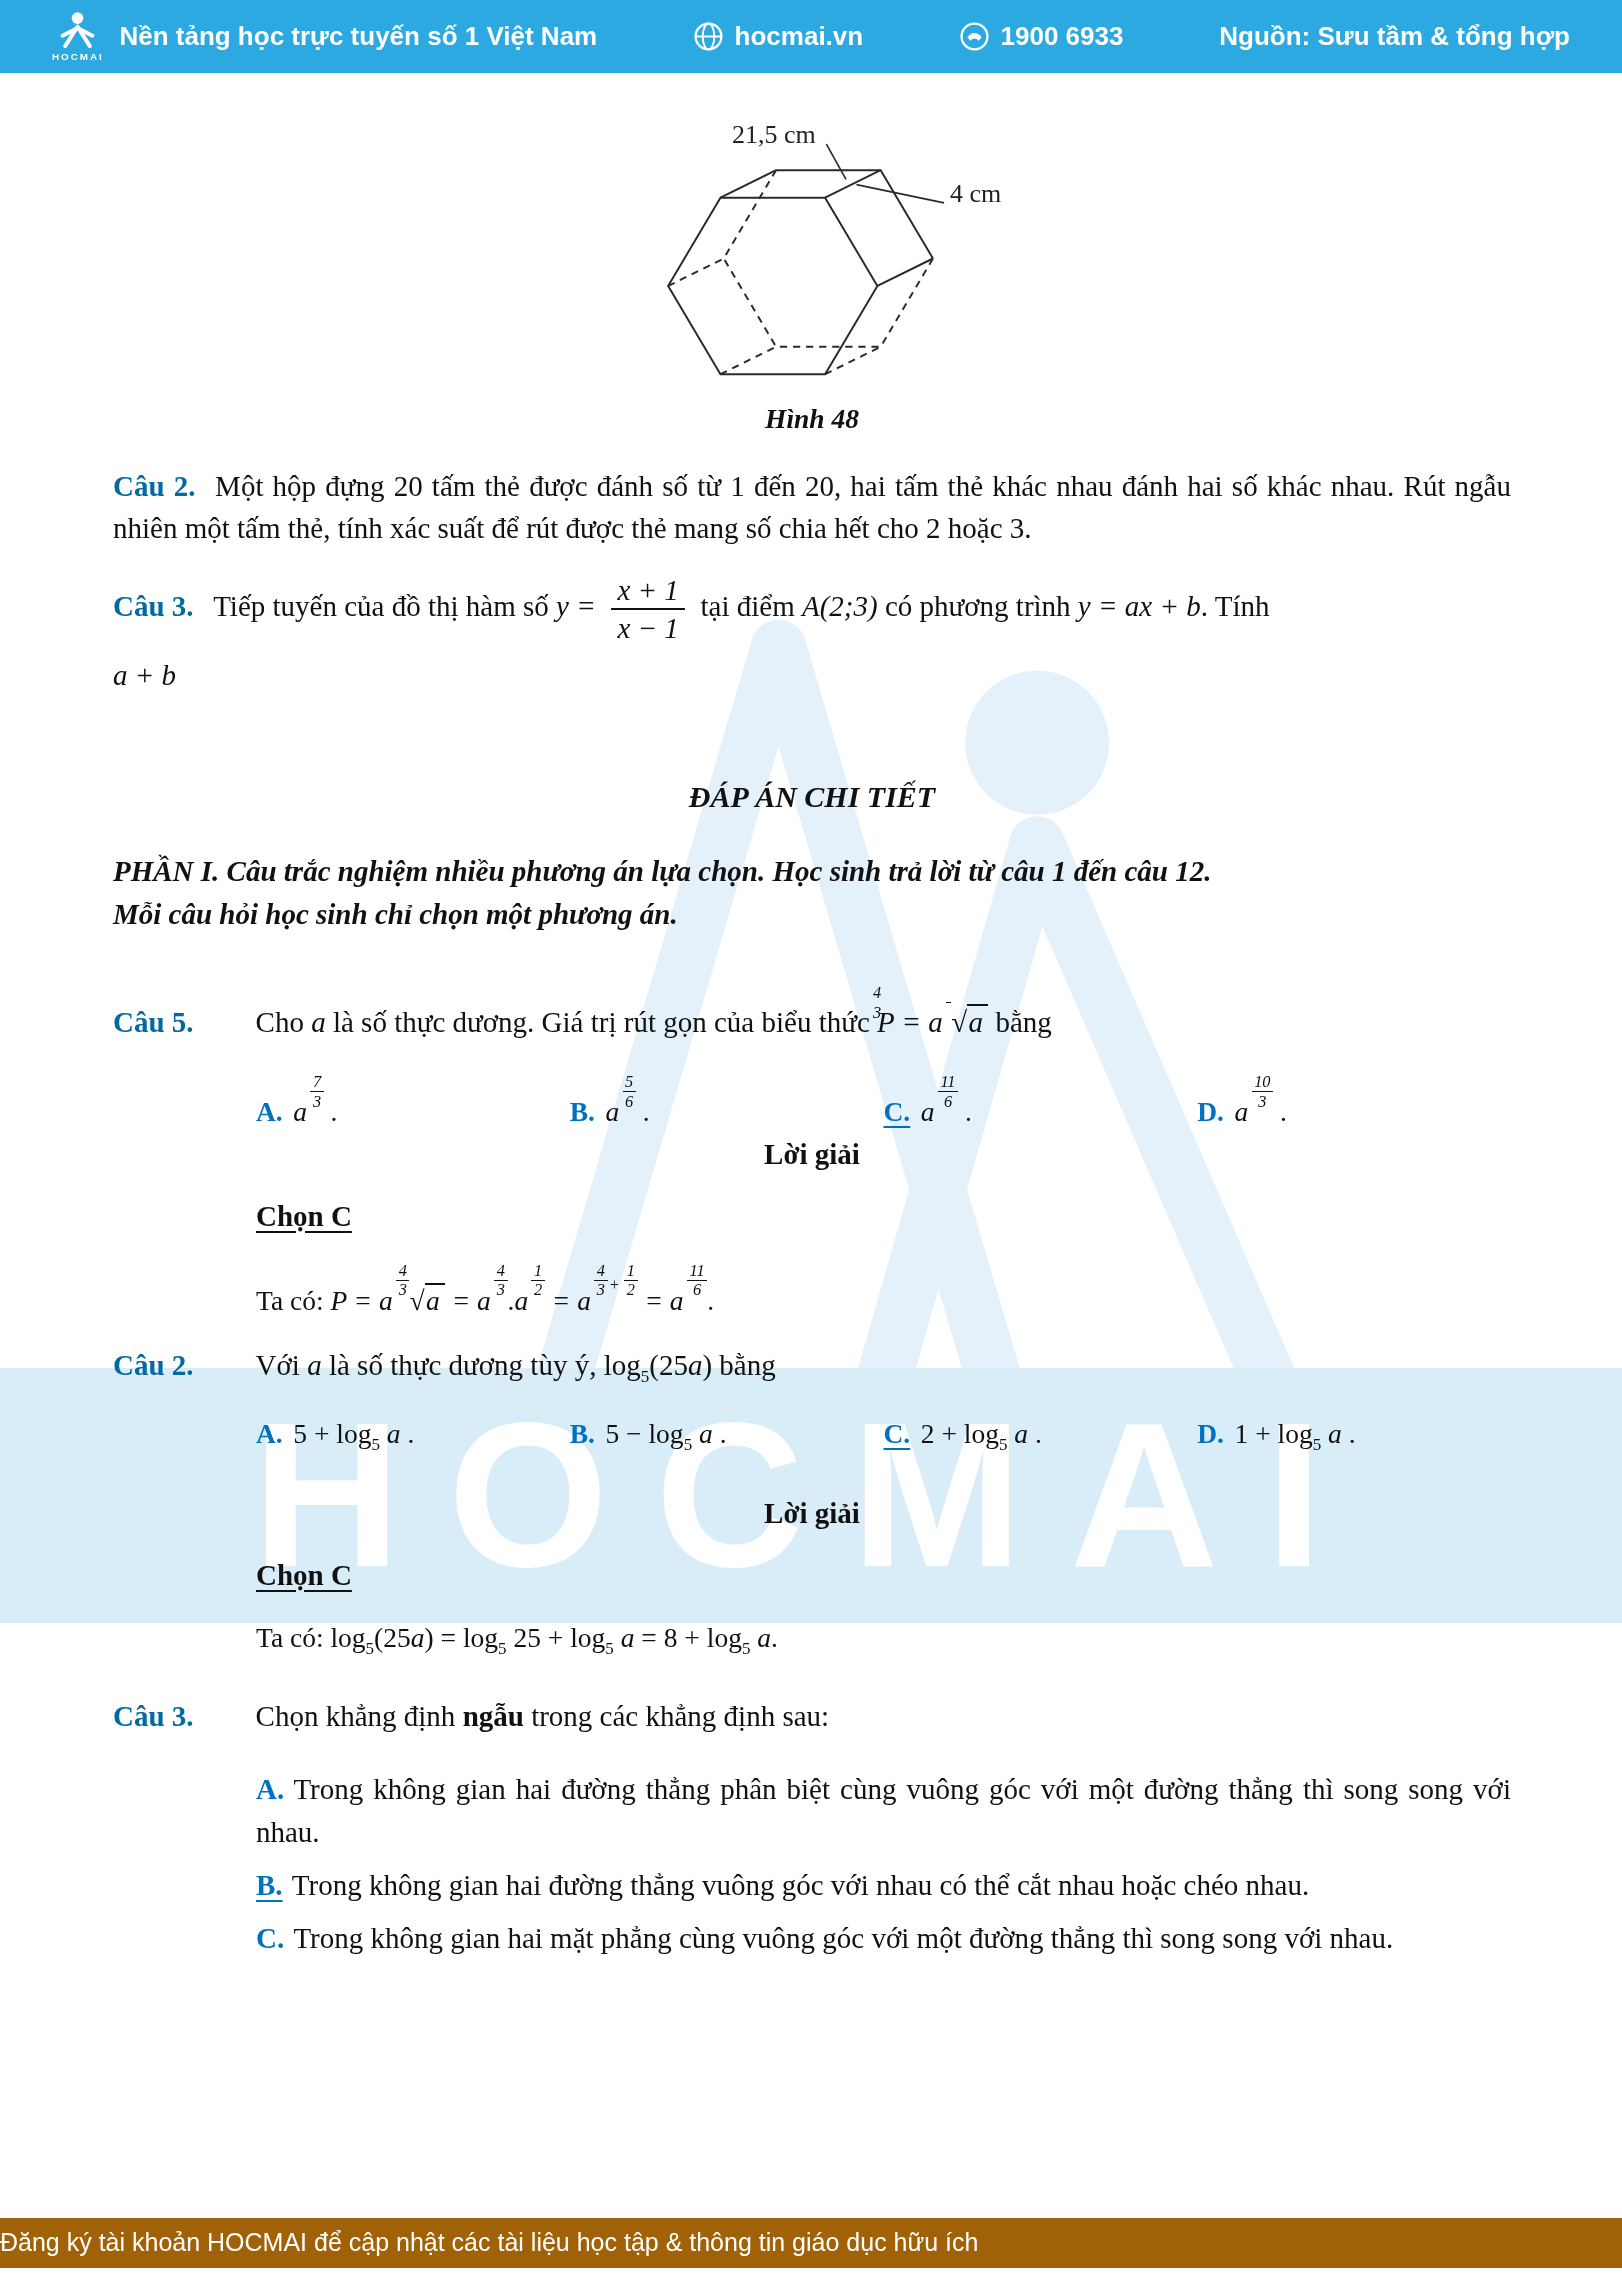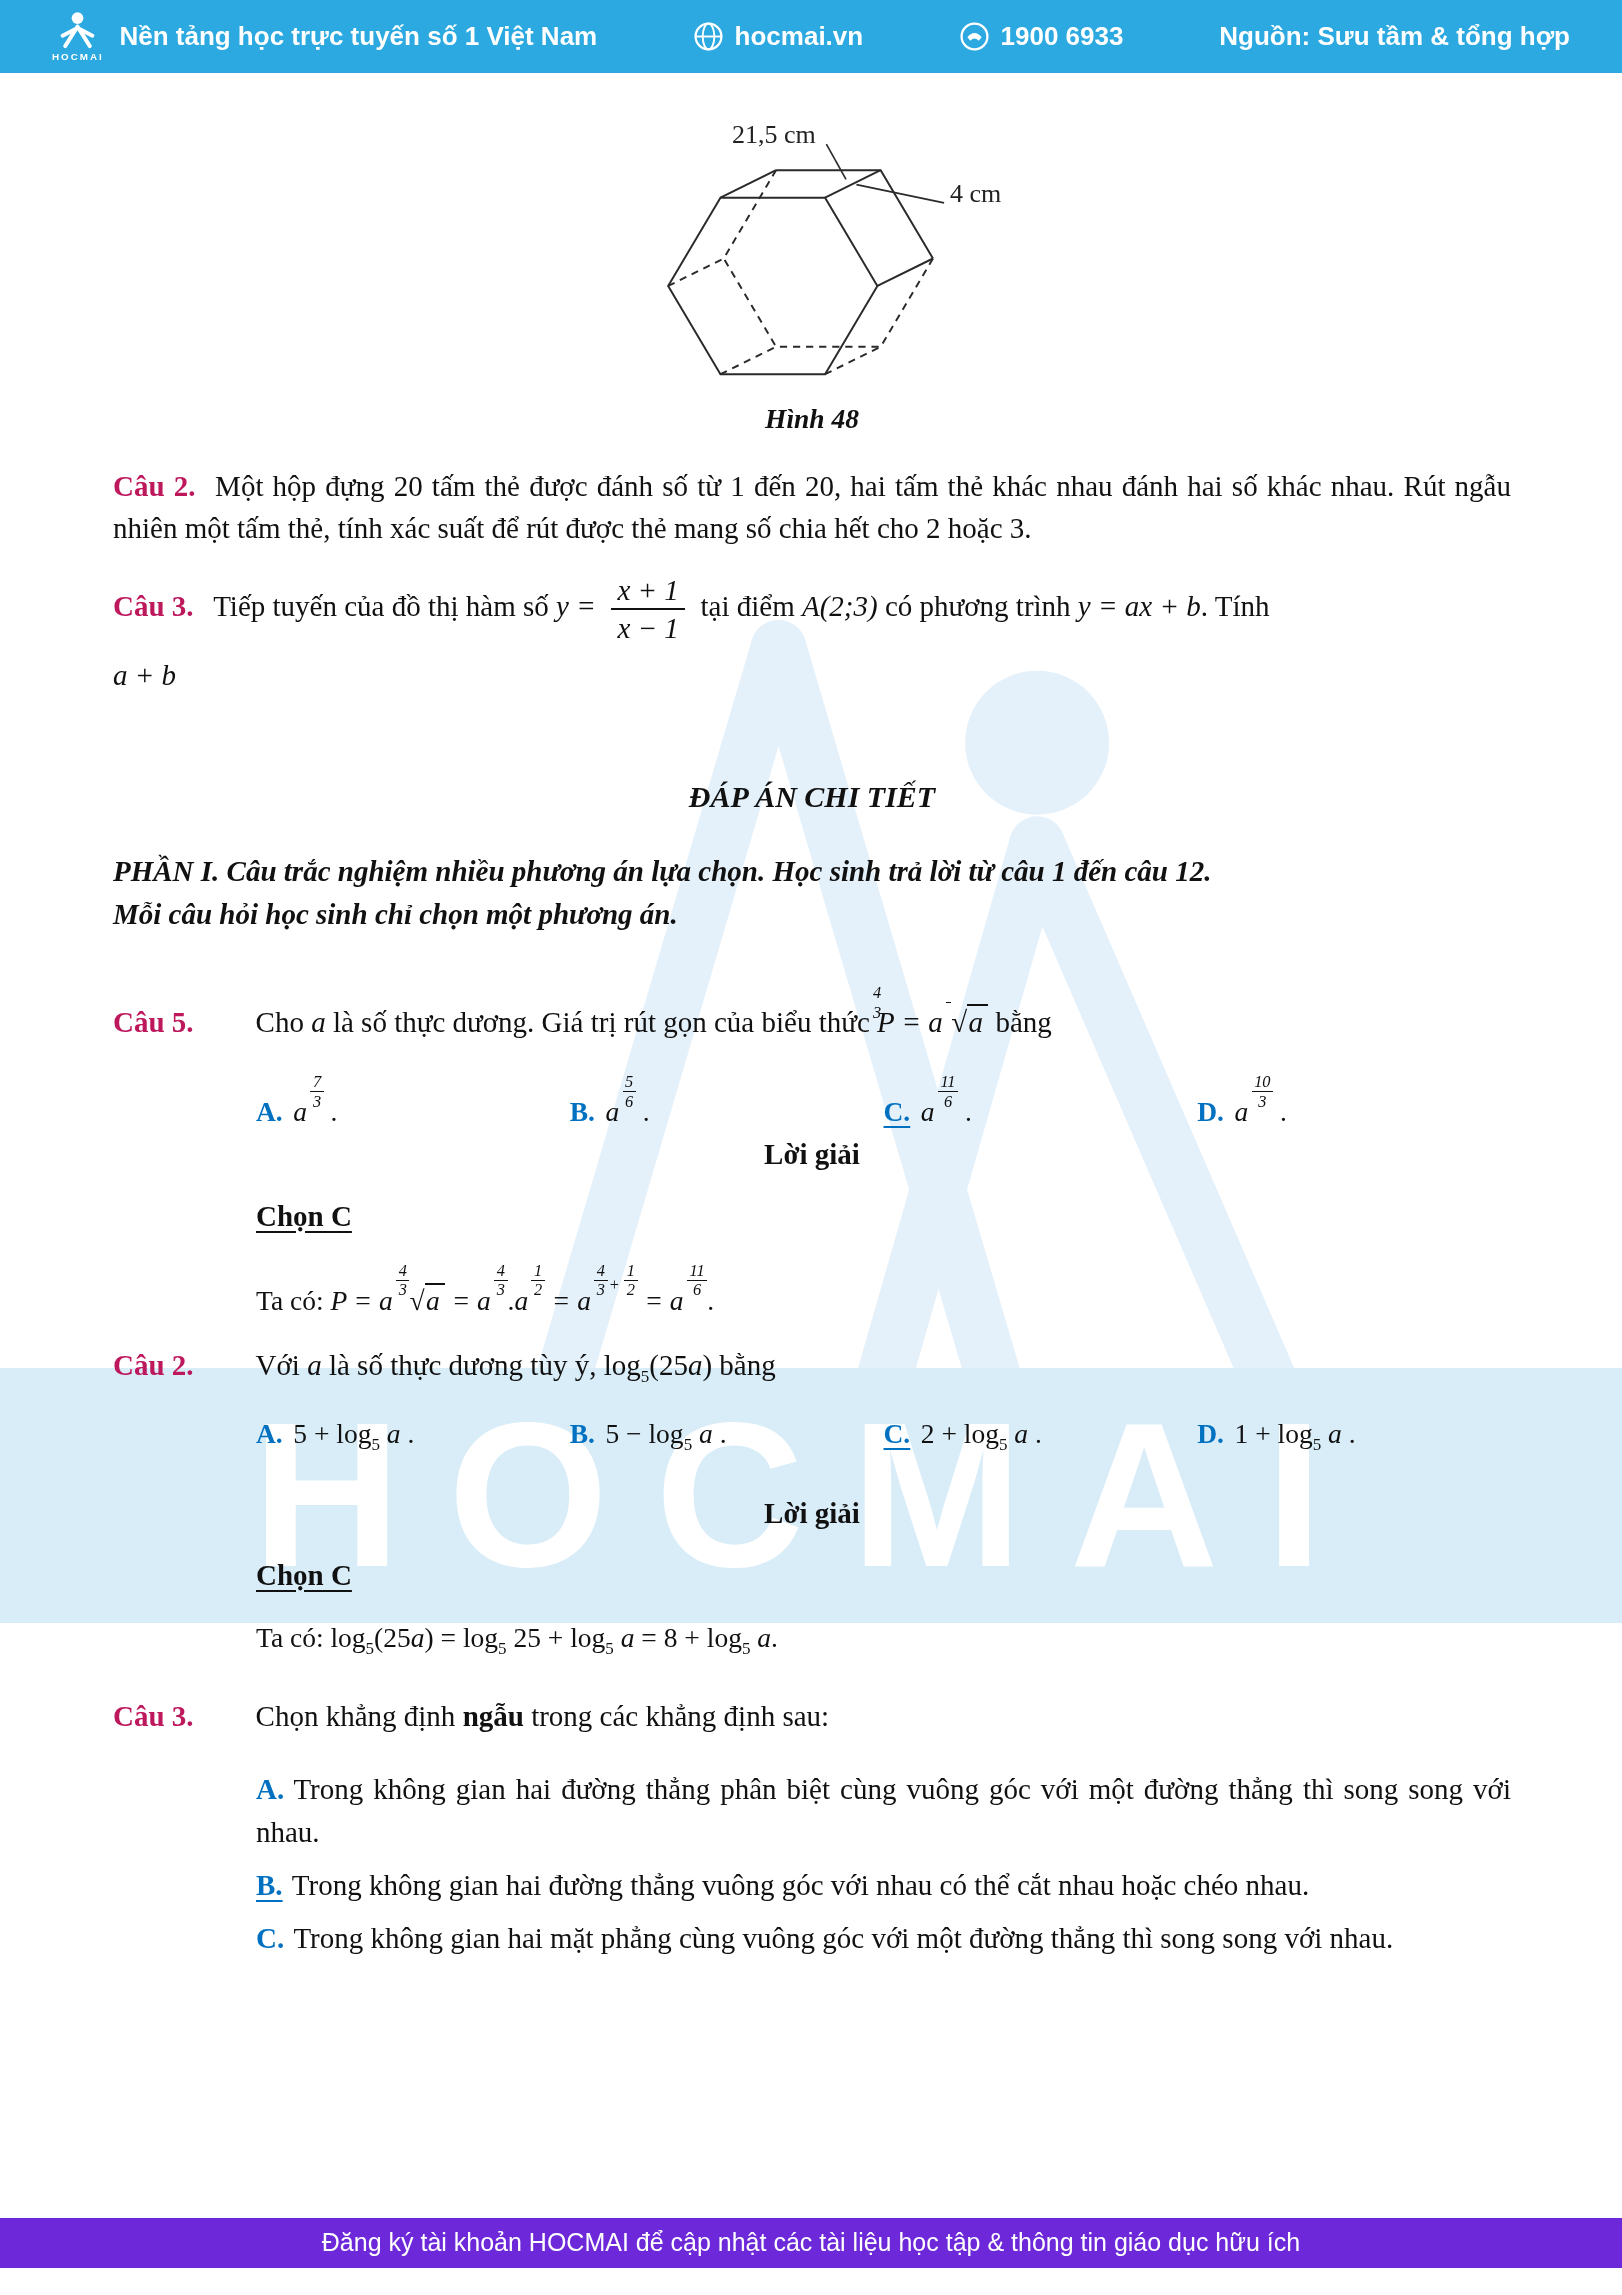--- a/index.html
+++ b/index.html
@@ -8,22 +8,22 @@
 
   
   .topbar{position:absolute;top:0;left:0;right:0;height:73px;background:#2ba9e0;z-index:3;
           display:flex;align-items:center;justify-content:space-between;
           padding:0 52px;box-sizing:border-box;color:#fff;
           font-family:"Liberation Sans",sans-serif;font-weight:bold;font-size:26px;}
   .brand{display:flex;align-items:center;gap:15.7px;}
   .logo{display:flex;flex-direction:column;align-items:center;line-height:1;}
   .logo-text{font-size:9.8px;letter-spacing:2px;font-weight:bold;margin-top:1.3px;}
   .hitem{display:flex;align-items:center;gap:10.5px;white-space:nowrap;}
-  .bottombar{position:absolute;left:0;right:0;bottom:27.5px;height:50px;background:#6d28d9;z-index:3;
-             display:flex;align-items:center;justify-content:center;color:#fff;
+  .bottombar{position:absolute;left:0;right:0;bottom:27.5px;height:50px;background:#a16207;z-index:3;
+             display:flex;align-items:center;justify-content:flex-start;color:#fff;
              font-family:"Liberation Sans",sans-serif;font-size:25px;}
 
   
   .wm-figure{position:absolute;left:425px;top:602px;z-index:0;}
   .wm-band{position:absolute;left:0;right:0;top:1368px;height:255px;background:#d9edf8;z-index:0;
            display:flex;align-items:center;justify-content:center;}
   .wm-band span{font-family:"Liberation Sans",sans-serif;font-weight:800;font-size:206px;
                 letter-spacing:47px;color:#ffffff;}
 
   
@@ -36,21 +36,21 @@
   .fig-label{position:absolute;font-size:26px;color:#222;}
   .fig-label.top{left:175px;top:14px;}
   .fig-label.side{left:393px;top:73px;}
   .fig-caption{text-align:center;font-weight:bold;font-style:italic;font-size:27.5px;margin-top:9.2px;}
 
   
   .para{text-align:justify;line-height:1.45;margin:0;}
   .q2top{margin-top:30px;}
   .q3top{margin-top:25px;}
   .abline{margin-top:9.2px;}
-  .qlabel{color:#be185d;font-weight:bold;margin-right:19.6px;}
+  .qlabel{color:#0369a1;font-weight:bold;margin-right:19.6px;}
   .mi{font-style:italic;}
 
   
   .frac{display:inline-block;vertical-align:middle;text-align:center;line-height:1.12;
         font-style:italic;margin:0 7.9px;}
   .frac .num{display:block;border-bottom:2px solid #111;padding:0 6.5px 2px;}
   .frac .den{display:block;padding-top:2px;}
 
   
   .ef{display:inline-block;text-align:center;font-size:16.4px;line-height:1.05;

